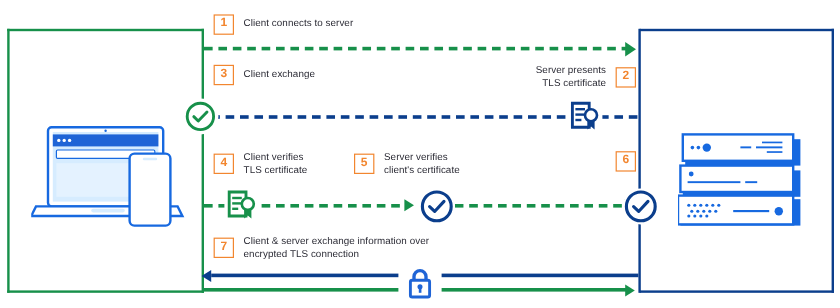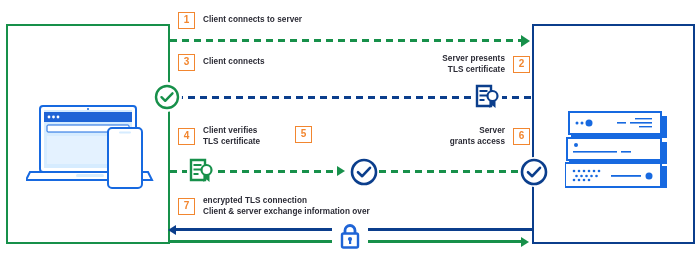--- a/index.html
+++ b/index.html
@@ -92,21 +92,21 @@
     font-size: 10px;
     font-weight: bold;
     line-height: 14px;
     text-align: center;
     background: #ffffff;
     font-family: "Liberation Sans", sans-serif;
   }
   .label-text {
     color: #2b2b35;
     font-size: 8.2px;
-    font-weight: bold;
+    font-weight: normal;
     line-height: 10.5px;
     letter-spacing: 0.05px;
   }
   .label-text.ralign { text-align: right; }
 
   
   .line {
     position: absolute;
     height: 3px;
   }
@@ -250,21 +250,21 @@
     <div class="badge">2</div>
     <div>
       <div class="label-text ralign">Server presents</div>
       <div class="label-text ralign">TLS certificate</div>
     </div>
   </div>
 
   <div class="row-label" style="left:178px; top:54px;">
     <div class="badge">3</div>
     <div>
-      <div class="label-text">Client connects</div>
+      <div class="label-text">Client exchange</div>
     </div>
   </div>
   <div class="line dashed-blue" style="left:176px; top:96px; width:356px;"></div>
   <div class="arrowhead arrow-left-blue" style="left:168px; top:91.5px;"></div>
 
   <div class="node-icon" style="left:474px; top:82px; width:28px; height:30px;">
     <svg width="26" height="28" viewBox="0 0 26 28">
       <path d="M2 3 H16 V23 H2 Z" fill="none" stroke="#0b3e8c" stroke-width="2.4"></path>
       <rect x="4.5" y="7" width="8" height="2" fill="#0b3e8c"></rect>
       <rect x="4.5" y="11.5" width="8" height="2" fill="#0b3e8c"></rect>
@@ -284,28 +284,28 @@
   <div class="row-label" style="left:178px; top:126px;">
     <div class="badge">4</div>
     <div>
       <div class="label-text">Client verifies</div>
       <div class="label-text">TLS certificate</div>
     </div>
   </div>
 
   <div class="row-label" style="left:295px; top:126px;">
     <div class="badge">5</div>
+    <div>
+      <div class="label-text">Server verifies</div>
+      <div class="label-text">client's certificate</div>
+    </div>
   </div>
 
   <div class="row-label right" style="right:170px; top:126px;">
     <div class="badge">6</div>
-    <div>
-      <div class="label-text ralign">Server</div>
-      <div class="label-text ralign">grants access</div>
-    </div>
   </div>
 
   <div class="line dashed-green" style="left:170px; top:170px; width:168px;"></div>
   <div class="arrowhead arrow-right-green-sm" style="left:337px; top:166px;"></div>
   <div class="line dashed-green" style="left:379px; top:170px; width:142px;"></div>
   <div class="arrowhead arrow-right-green-sm" style="left:520px; top:166px;"></div>
 
   <div class="node-icon" style="left:187px; top:156px; width:30px; height:30px;">
     <svg width="26" height="28" viewBox="0 0 26 28">
       <path d="M2 3 H16 V23 H2 Z" fill="none" stroke="#17904a" stroke-width="2.4"></path>
@@ -327,22 +327,22 @@
   <div class="node-icon" style="left:519px; top:157px; width:30px; height:30px; border-radius:50%;">
     <svg width="28" height="28" viewBox="0 0 28 28">
       <circle cx="14" cy="14" r="12" fill="#ffffff" stroke="#0b3e8c" stroke-width="2.6"></circle>
       <path d="M8 14.2 L12.2 18.2 L20 9.8" fill="none" stroke="#0b3e8c" stroke-width="2.6" stroke-linecap="round" stroke-linejoin="round"></path>
     </svg>
   </div>
 
   <div class="row-label" style="left:178px; top:196px;">
     <div class="badge">7</div>
     <div>
+      <div class="label-text">Client &amp; server exchange information over</div>
       <div class="label-text">encrypted TLS connection</div>
-      <div class="label-text">Client &amp; server exchange information over</div>
     </div>
   </div>
 
   <div class="line solid-blue" style="left:176px; top:228px; width:356px; height:2.6px;"></div>
   <div class="arrowhead arrow-left-blue-sm" style="left:168px; top:224.5px;"></div>
 
   <div class="line solid-green" style="left:170px; top:240px; width:352px; height:2.6px;"></div>
   <div class="arrowhead arrow-right-green-sm" style="left:521px; top:236.5px;"></div>
 
   <div class="node-icon" style="left:332px; top:218px; width:36px; height:34px;">

